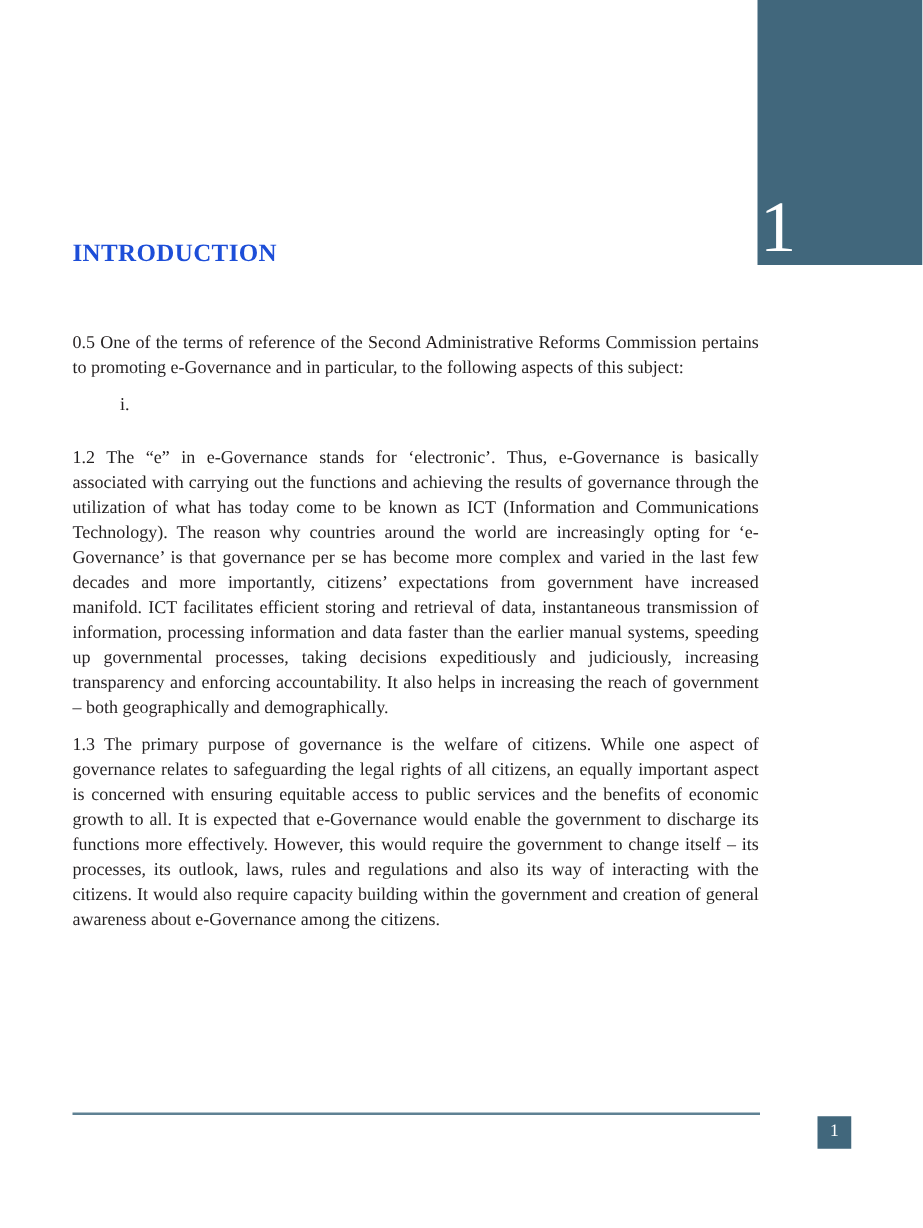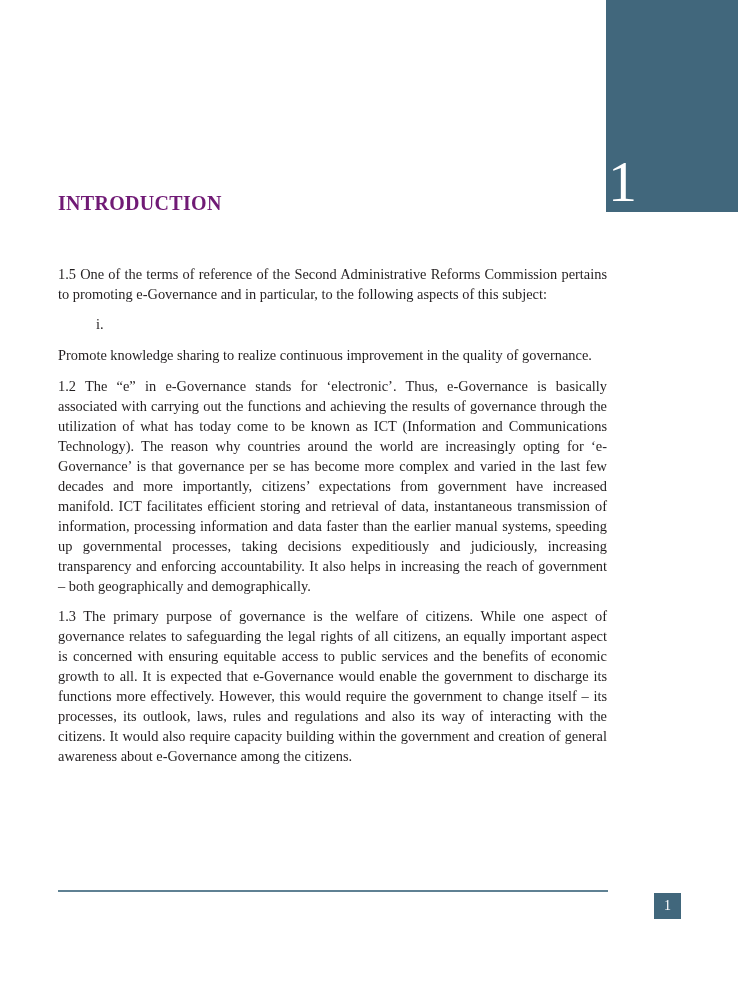--- a/index.html
+++ b/index.html
@@ -32,21 +32,21 @@
       color: #ffffff;
       font-family: "Liberation Serif", "DejaVu Serif", serif;
     }
     .chapter-title {
       position: absolute;
       left: 58px;
       top: 192px;
       font-size: 20px;
       font-weight: bold;
       letter-spacing: 0.3px;
-      color: #701a75;
+      color: #1d4ed8;
       font-family: "Liberation Serif", "DejaVu Serif", serif;
     }
     .content {
       position: absolute;
       left: 58px;
       top: 264px;
       width: 549px;
       font-size: 14.4px;
       line-height: 20px;
       text-align: justify;
@@ -97,28 +97,27 @@
   </style>
 </head>
 <body>
 
 <div class="chapter-block"></div>
 <div class="chapter-number">1</div>
 
 <h1 class="chapter-title" style="margin:0;">INTRODUCTION</h1>
 
 <div class="content">
-  <p class="para">1.5 One of the terms of reference of the Second Administrative Reforms Commission pertains to promoting e-Governance and in particular, to the following aspects of this subject:</p>
+  <p class="para">0.5 One of the terms of reference of the Second Administrative Reforms Commission pertains to promoting e-Governance and in particular, to the following aspects of this subject:</p>
 
   <ul class="list">
     <li class="list-item">
       <span class="list-num">i.</span>
     </li>
     <li class="list-item">
-      <span class="list-text">Promote knowledge sharing to realize continuous improvement in the quality of governance.</span>
     </li>
   </ul>
 
   <p class="para">1.2 The “e” in e-Governance stands for ‘electronic’. Thus, e-Governance is basically associated with carrying out the functions and achieving the results of governance through the utilization of what has today come to be known as ICT (Information and Communications Technology). The reason why countries around the world are increasingly opting for ‘e-Governance’ is that governance per se has become more complex and varied in the last few decades and more importantly, citizens’ expectations from government have increased manifold. ICT facilitates efficient storing and retrieval of data, instantaneous transmission of information, processing information and data faster than the earlier manual systems, speeding up governmental processes, taking decisions expeditiously and judiciously, increasing transparency and enforcing accountability. It also helps in increasing the reach of government – both geographically and demographically.</p>
   <p class="para">1.3 The primary purpose of governance is the welfare of citizens. While one aspect of governance relates to safeguarding the legal rights of all citizens, an equally important aspect is concerned with ensuring equitable access to public services and the benefits of economic growth to all. It is expected that e-Governance would enable the government to discharge its functions more effectively. However, this would require the government to change itself – its processes, its outlook, laws, rules and regulations and also its way of interacting with the citizens. It would also require capacity building within the government and creation of general awareness about e-Governance among the citizens.</p>
 </div>
 
 <div class="footer-rule"></div>
 <div class="page-badge">1</div>
 

